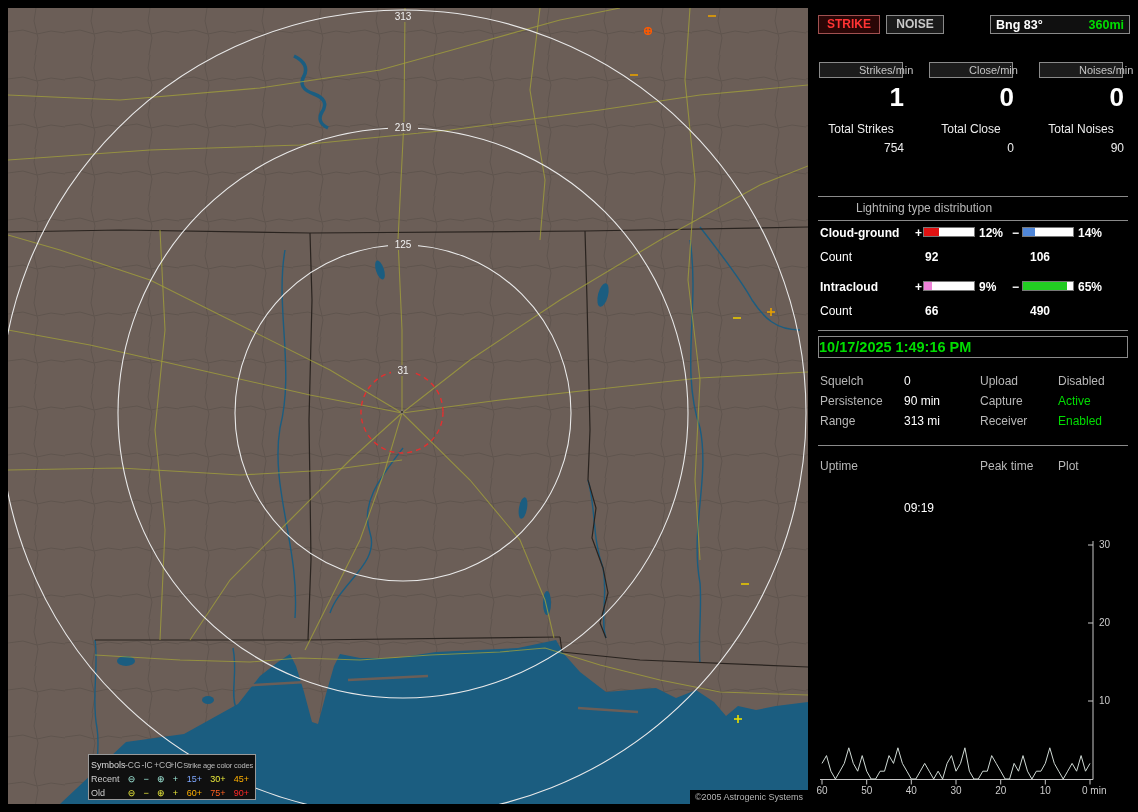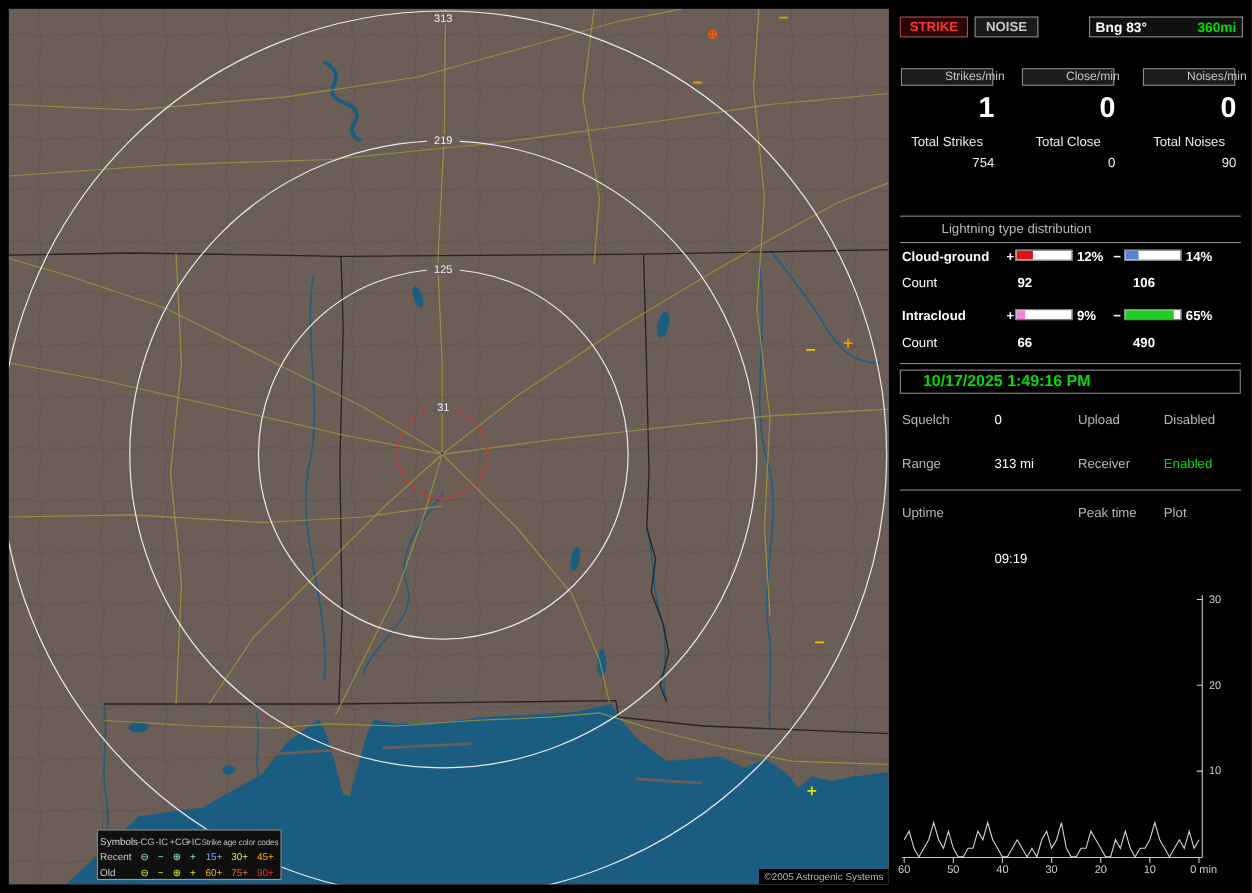--- a/index.html
+++ b/index.html
@@ -66,21 +66,21 @@
   .bar-fill{display:block;height:100%;width:0;}
   .pct{position:absolute;top:0;color:#fff;font-weight:bold;}
   .p1{left:161px}.p2{left:260px}
 
   .count-row{position:absolute;left:2px;width:312px;height:14px;}
   .count-row .cl{position:absolute;left:2px;color:#fff;}
   .count-row .c1{position:absolute;left:107px;color:#fff;font-weight:bold;}
   .count-row .c2{position:absolute;left:212px;color:#fff;font-weight:bold;}
 
   .datetime{position:absolute;left:2px;top:336px;width:310px;height:22px;border:1px solid #8a8a8a;box-sizing:border-box;
-            line-height:20px;padding-left:20px;color:var(--accent-green);font-weight:bold;font-size:14.5px;}
+            line-height:20px;padding-left:0;color:var(--accent-green);font-weight:bold;font-size:14.5px;}
 
   .info-row{position:absolute;left:2px;width:312px;height:15px;}
   .info-row span{position:absolute;top:0;}
   .c-l1{left:2px}
   .c-v1{left:86px;color:#fff;}
   .c-l2{left:162px;}
   .c-v2{left:240px;}
 
   .trend-svg{position:absolute;left:0;top:535px;}
   .axis{stroke:#c8c8c8;stroke-width:1;}
@@ -317,20 +317,26 @@
   <div class="divider" style="top:330px"></div>
 
   <div class="datetime">10/17/2025 1:49:16 PM</div>
 
   <div class="info-row" style="top:374px">
     <span class="c-l1">Squelch</span>
     <span class="c-v1">0</span>
     <span class="c-l2">Upload</span>
     <span class="c-v2" style="color: rgb(184, 184, 184);">Disabled</span>
   </div>
+  <div class="info-row" style="top:394px">
+    <span class="c-l1">Persistence</span>
+    <span class="c-v1">90 min</span>
+    <span class="c-l2">Capture</span>
+    <span class="c-v2" style="color: rgb(0, 221, 0);">Active</span>
+  </div>
   <div class="info-row" style="top:414px">
     <span class="c-l1">Range</span>
     <span class="c-v1">313 mi</span>
     <span class="c-l2">Receiver</span>
     <span class="c-v2" style="color: rgb(0, 221, 0);">Enabled</span>
   </div>
 
   <div class="divider" style="top:445px"></div>
 
   <div class="info-row" style="top:459px">

